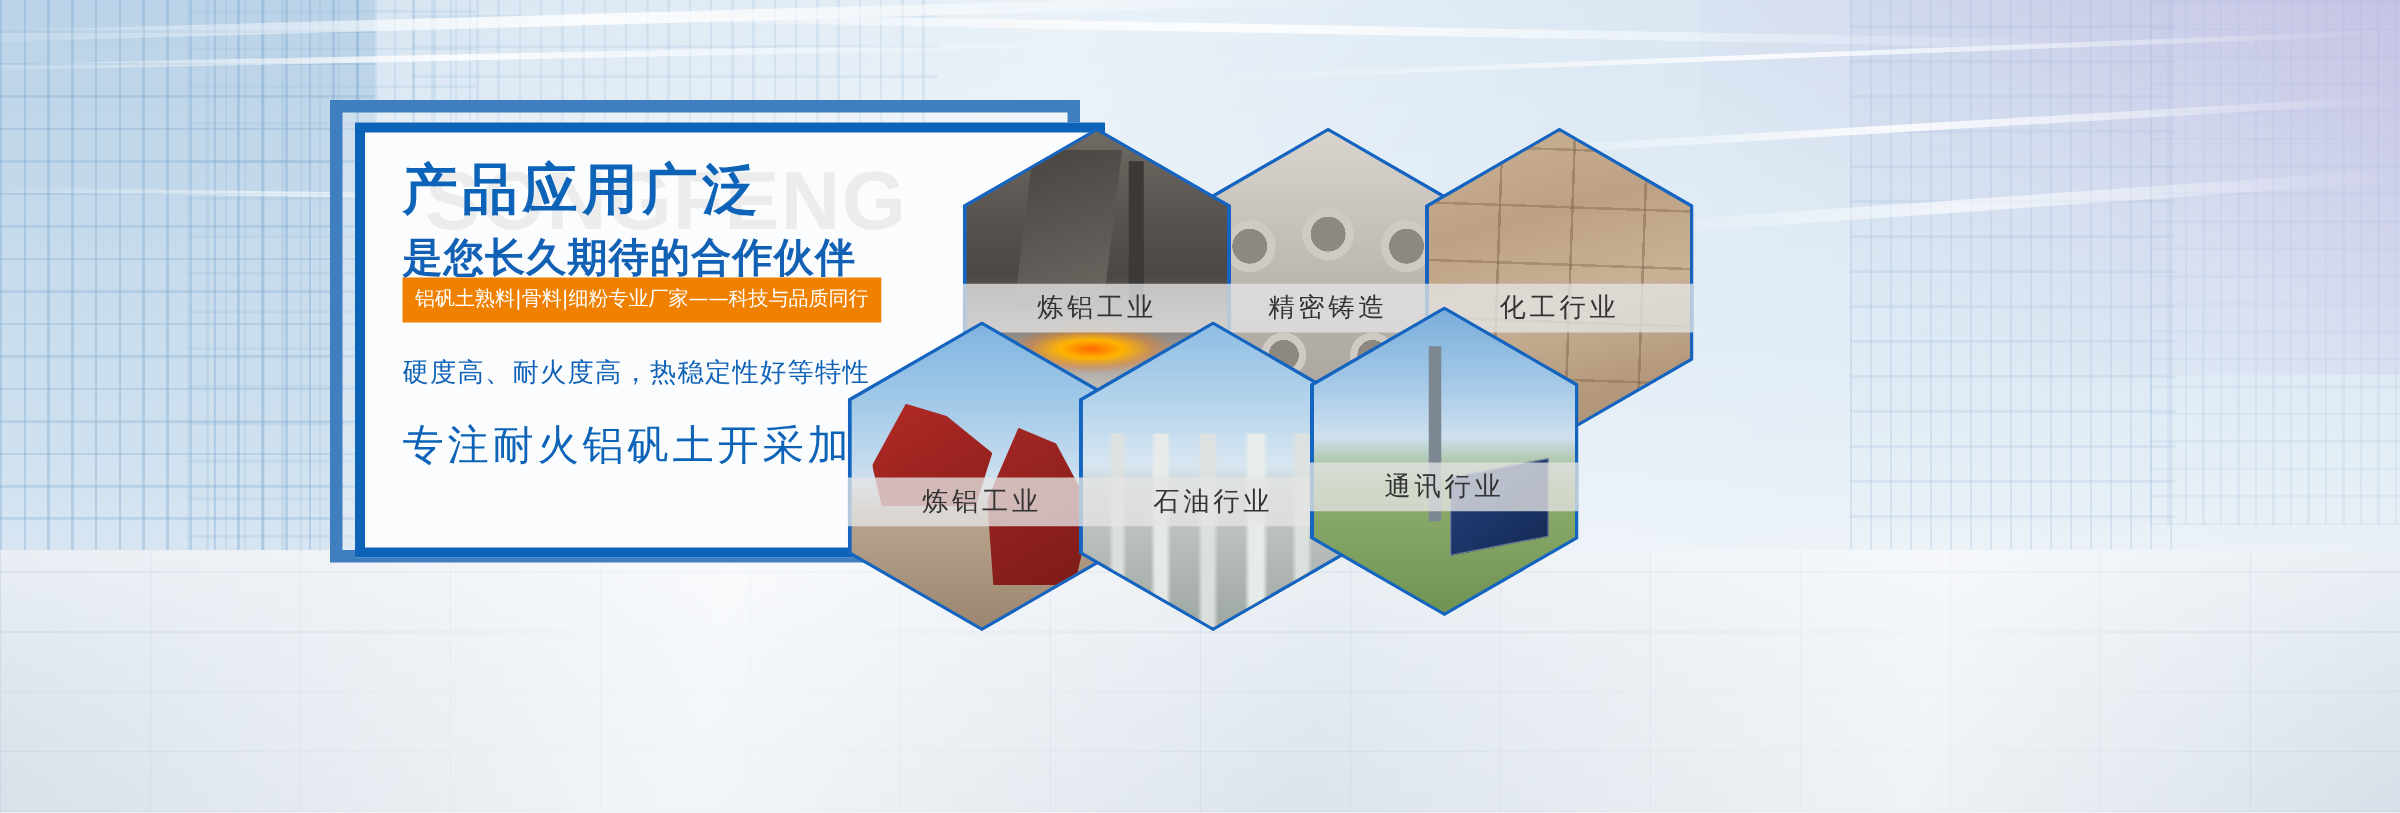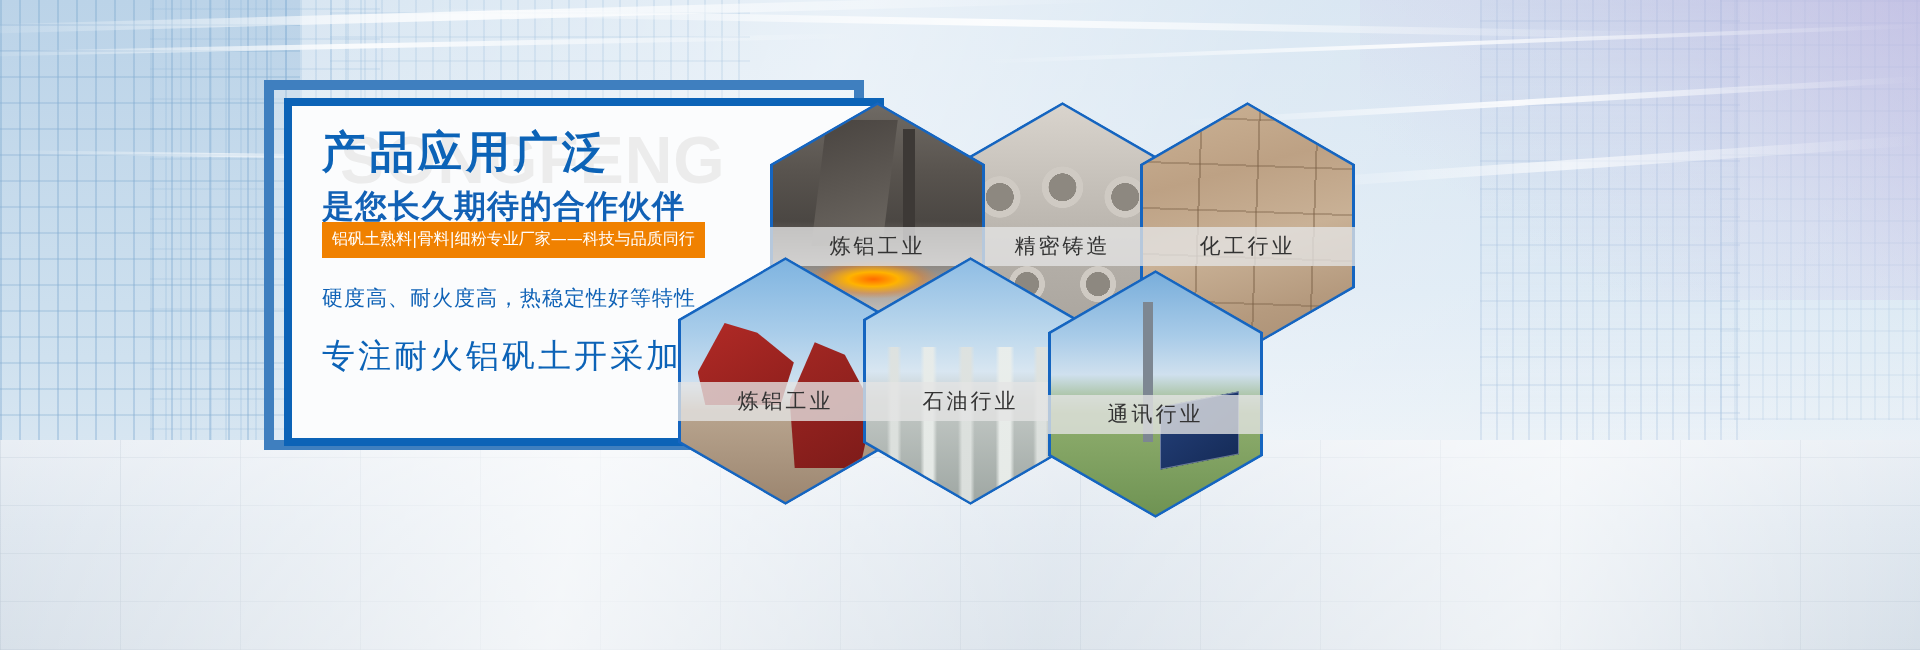--- a/index.html
+++ b/index.html
@@ -311,21 +311,21 @@
     </div>
 
     <div class="hex" style="left:163px;top:185px;">
       <div class="hex-border"></div>
       <div class="hex-img">
         <div class="ph ph-chem"></div>
       </div>
       <div class="hex-label">石油行业</div>
     </div>
 
-    <div class="hex" style="left:348px;top:198px;">
+    <div class="hex" style="left:348px;top:173px;">
       <div class="hex-border"></div>
       <div class="hex-img">
         <div class="ph ph-tel"></div>
       </div>
       <div class="hex-label">通讯行业</div>
     </div>
 
   </div>
 </div>
 

